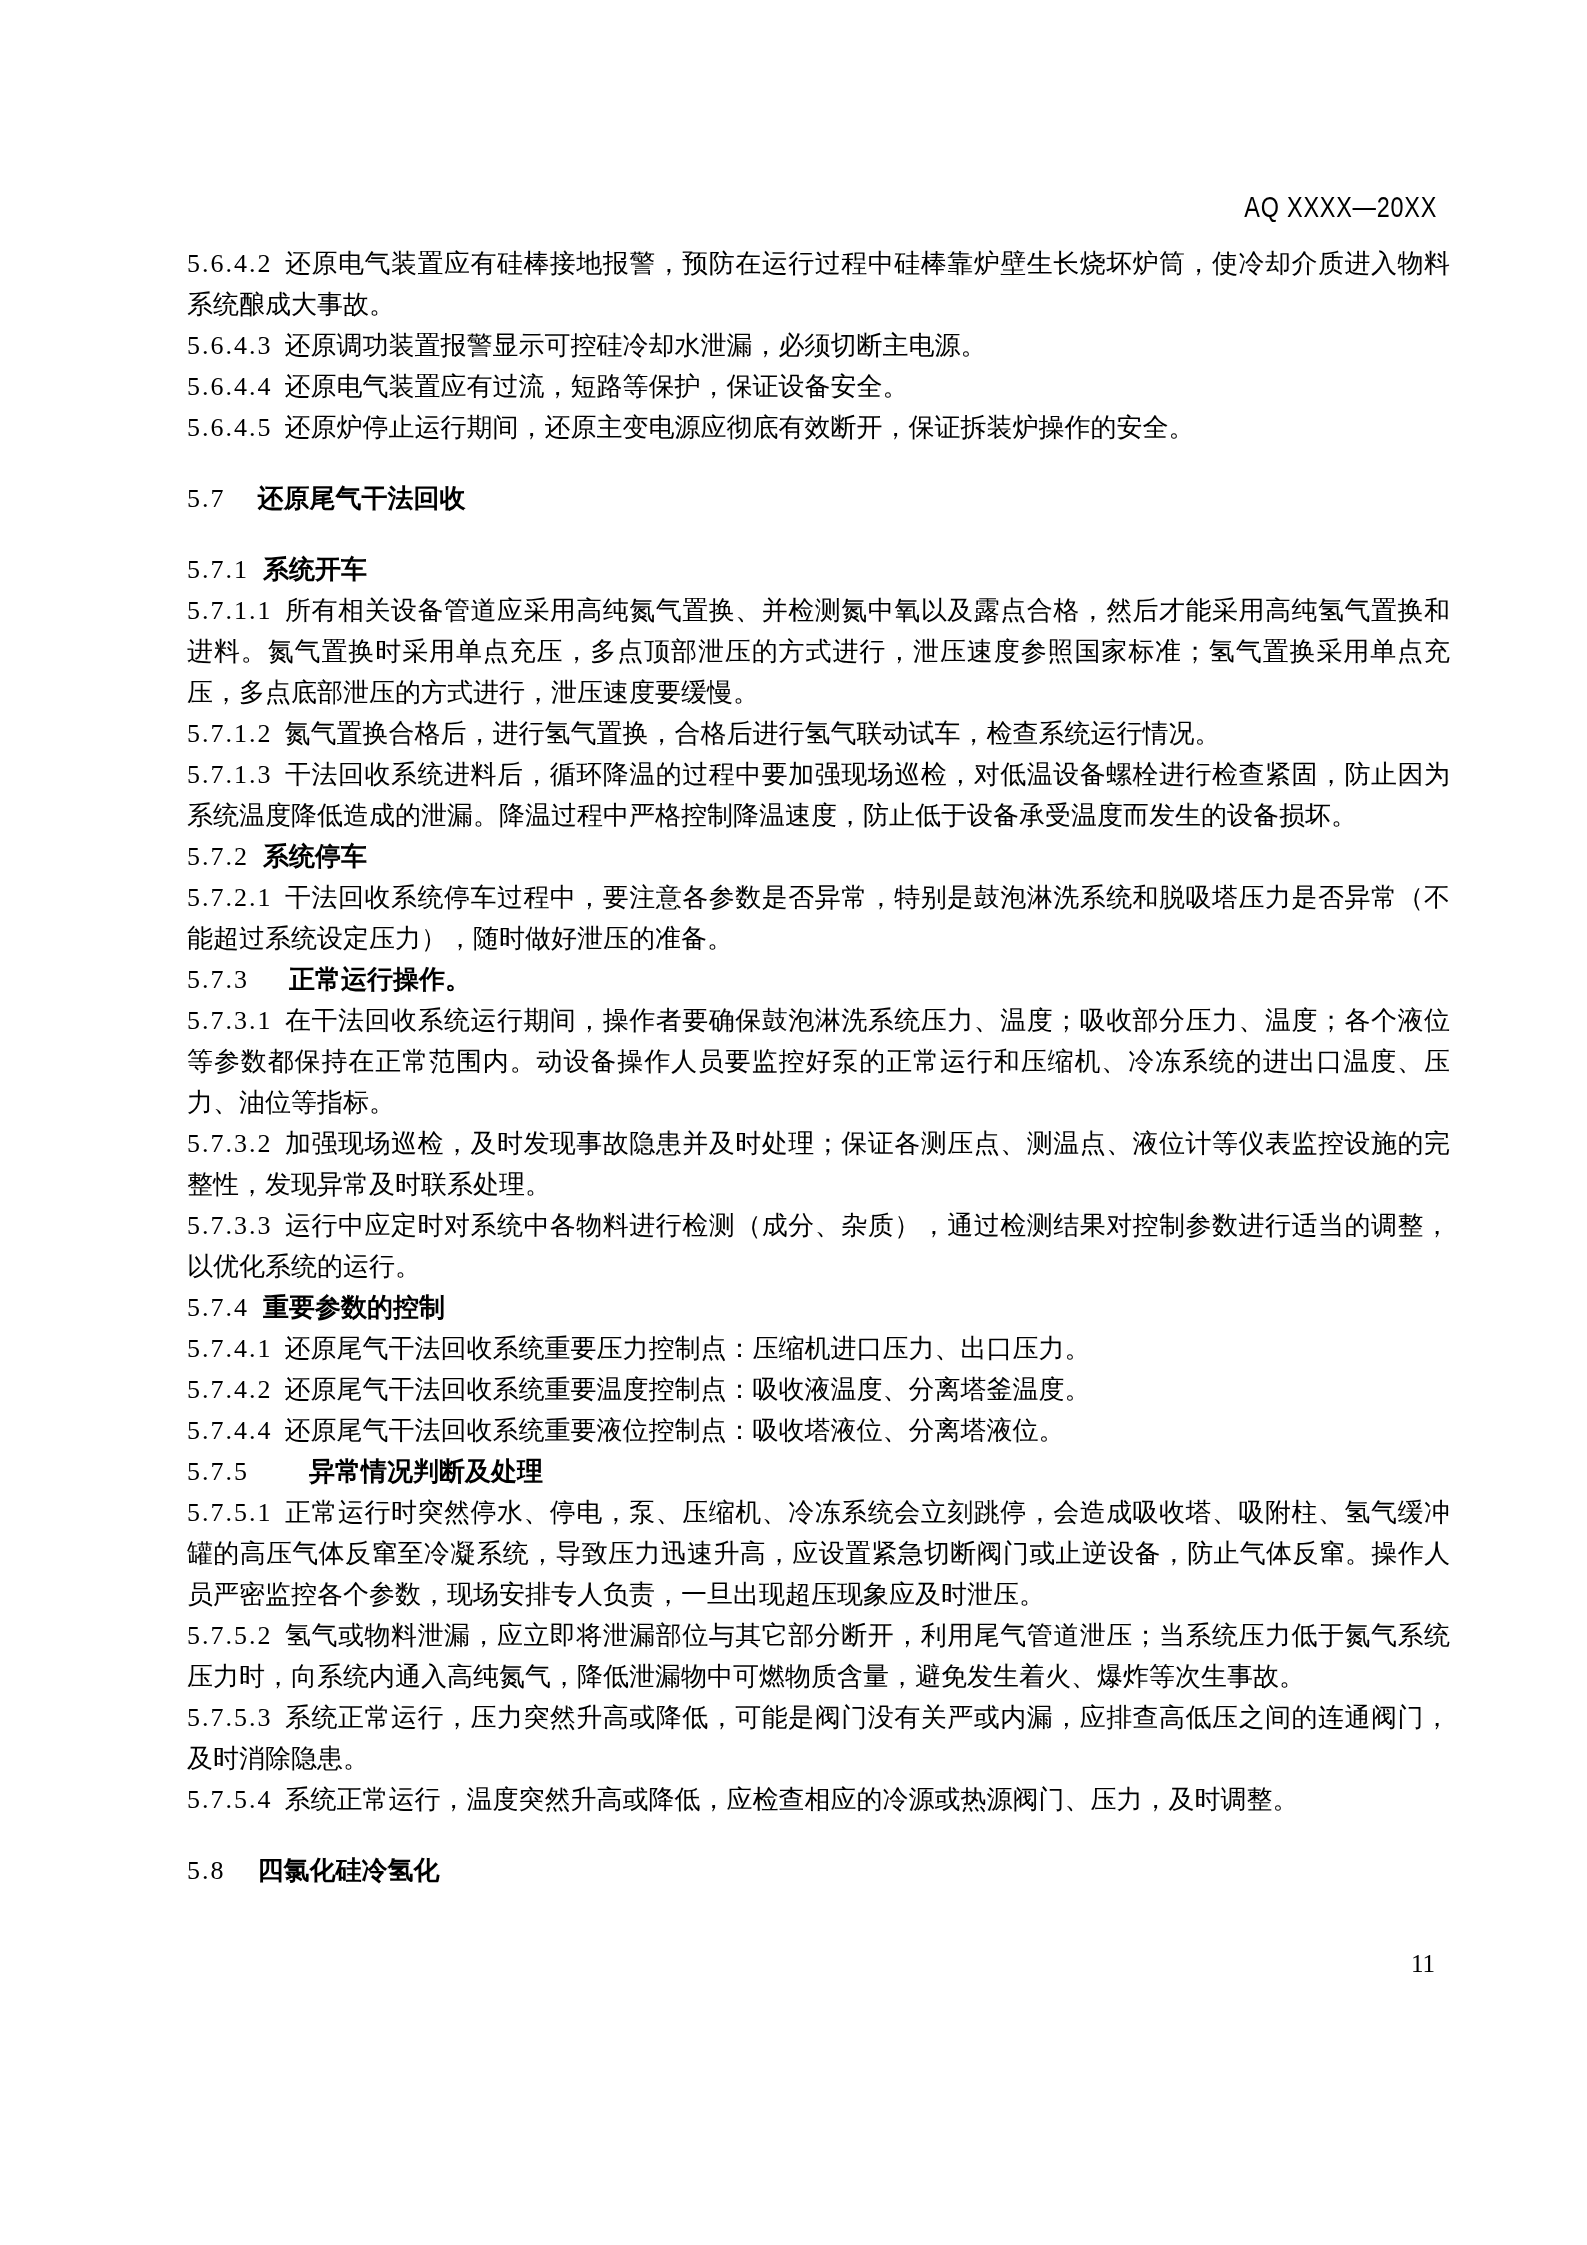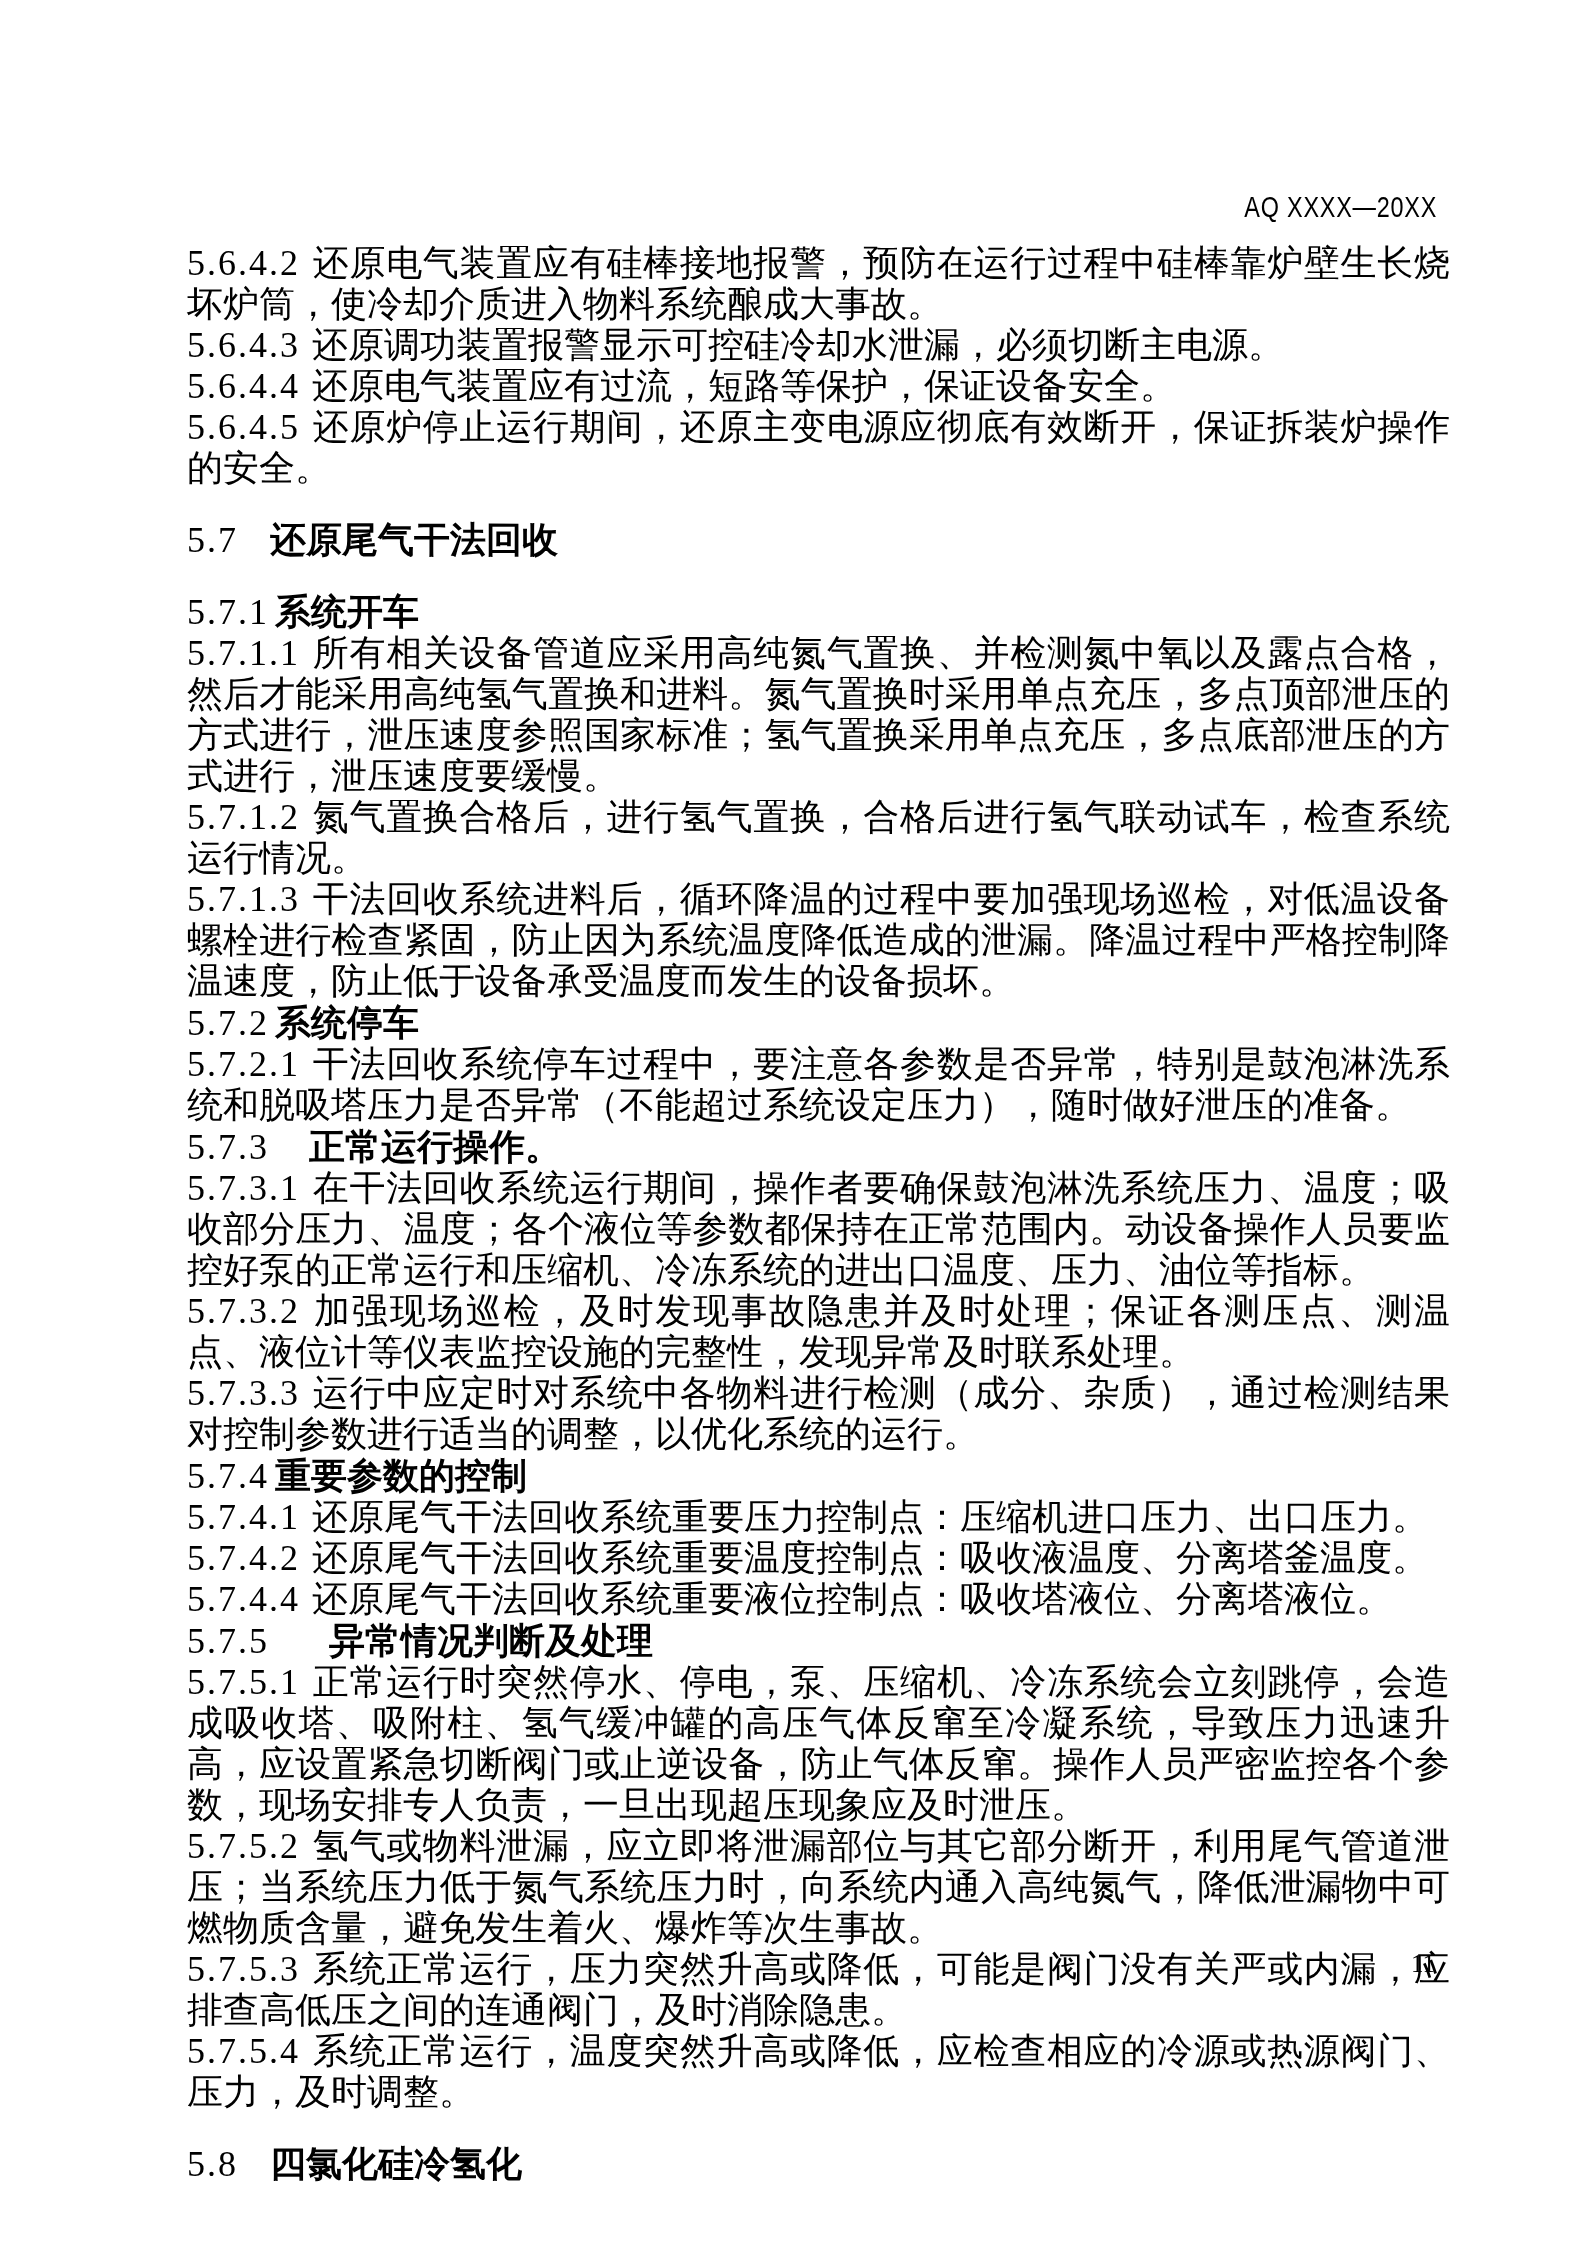--- a/index.html
+++ b/index.html
@@ -28,35 +28,35 @@
     transform-origin: 100% 50%;
   }
   .doc {
     position: absolute;
     left: 187px;
     top: 243px;
     width: 1263px;
   }
   p.clause {
     margin: 0;
-    font-size: 36px;
+    font-size: 26px;
     line-height: 41px;
     text-align: justify;
     word-break: break-all;
   }
   p.clause .num {
     letter-spacing: 2px;
     margin-right: 12px;
     white-space: nowrap;
   }
   p.h1 .txt, p.h2 .txt {
     font-family: "Liberation Sans", "DejaVu Sans", sans-serif;
     font-weight: 700;
   }
-  p.h1 .num, p.h2 .num { margin-right: 6px; }
+  p.h1 .num, p.h2 .num { margin-right: 14px; }
   p.gap-w  .num { margin-right: 32px; }
   p.gap-xw .num { margin-right: 40px; }
   p.gap-xxw .num { margin-right: 60px; }
   p.spaced { margin-top: 30px; }
   .page-num {
     position: absolute;
     top: 1949px;
     right: 152px;
     font-size: 25px;
     line-height: 30px;

